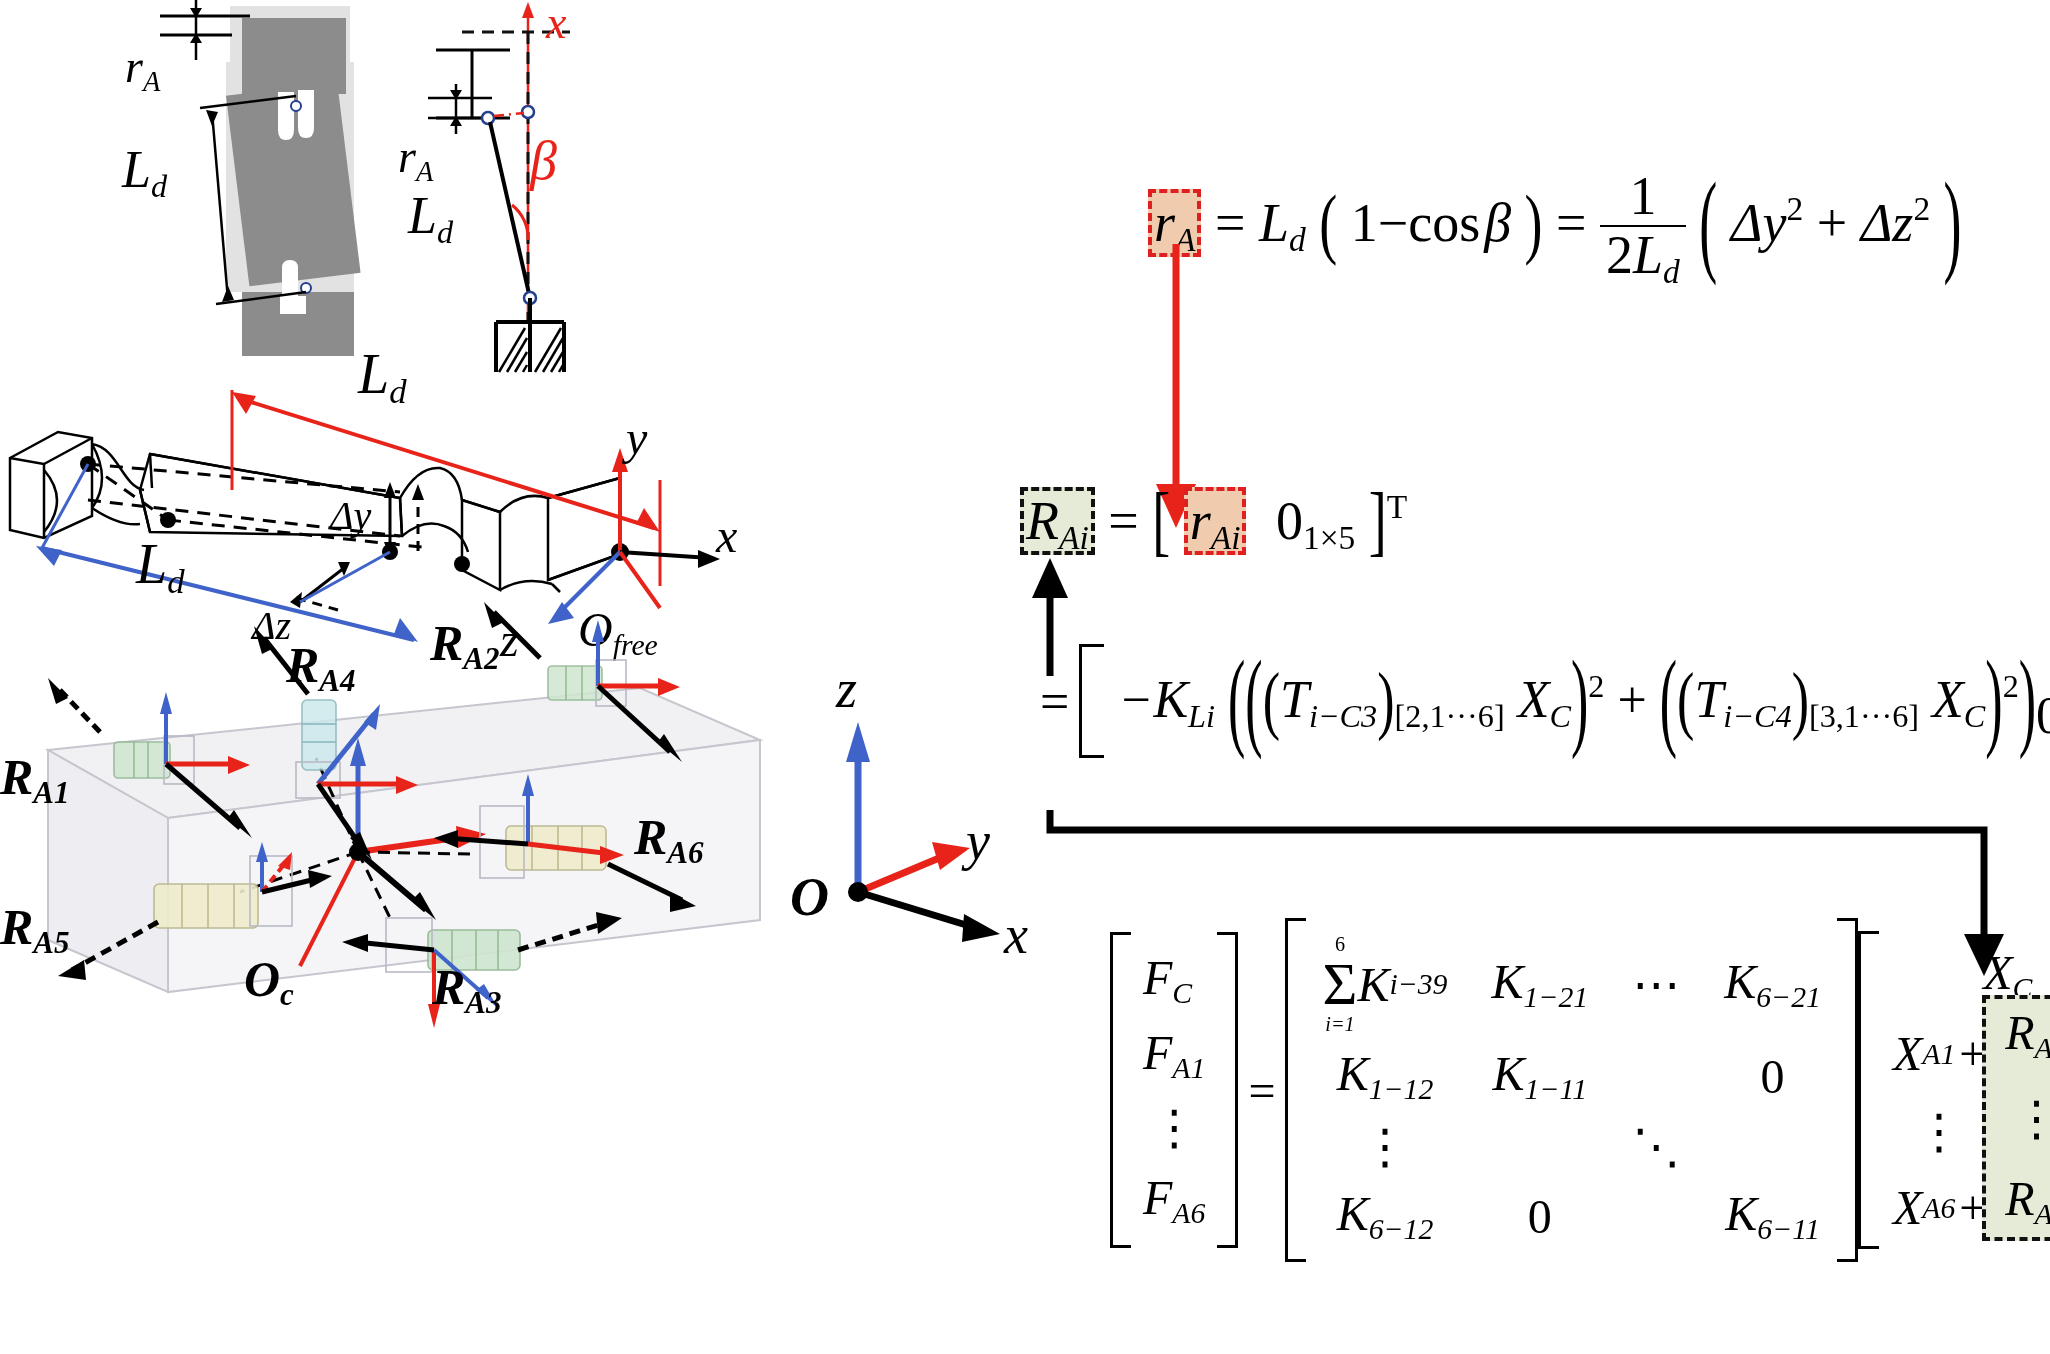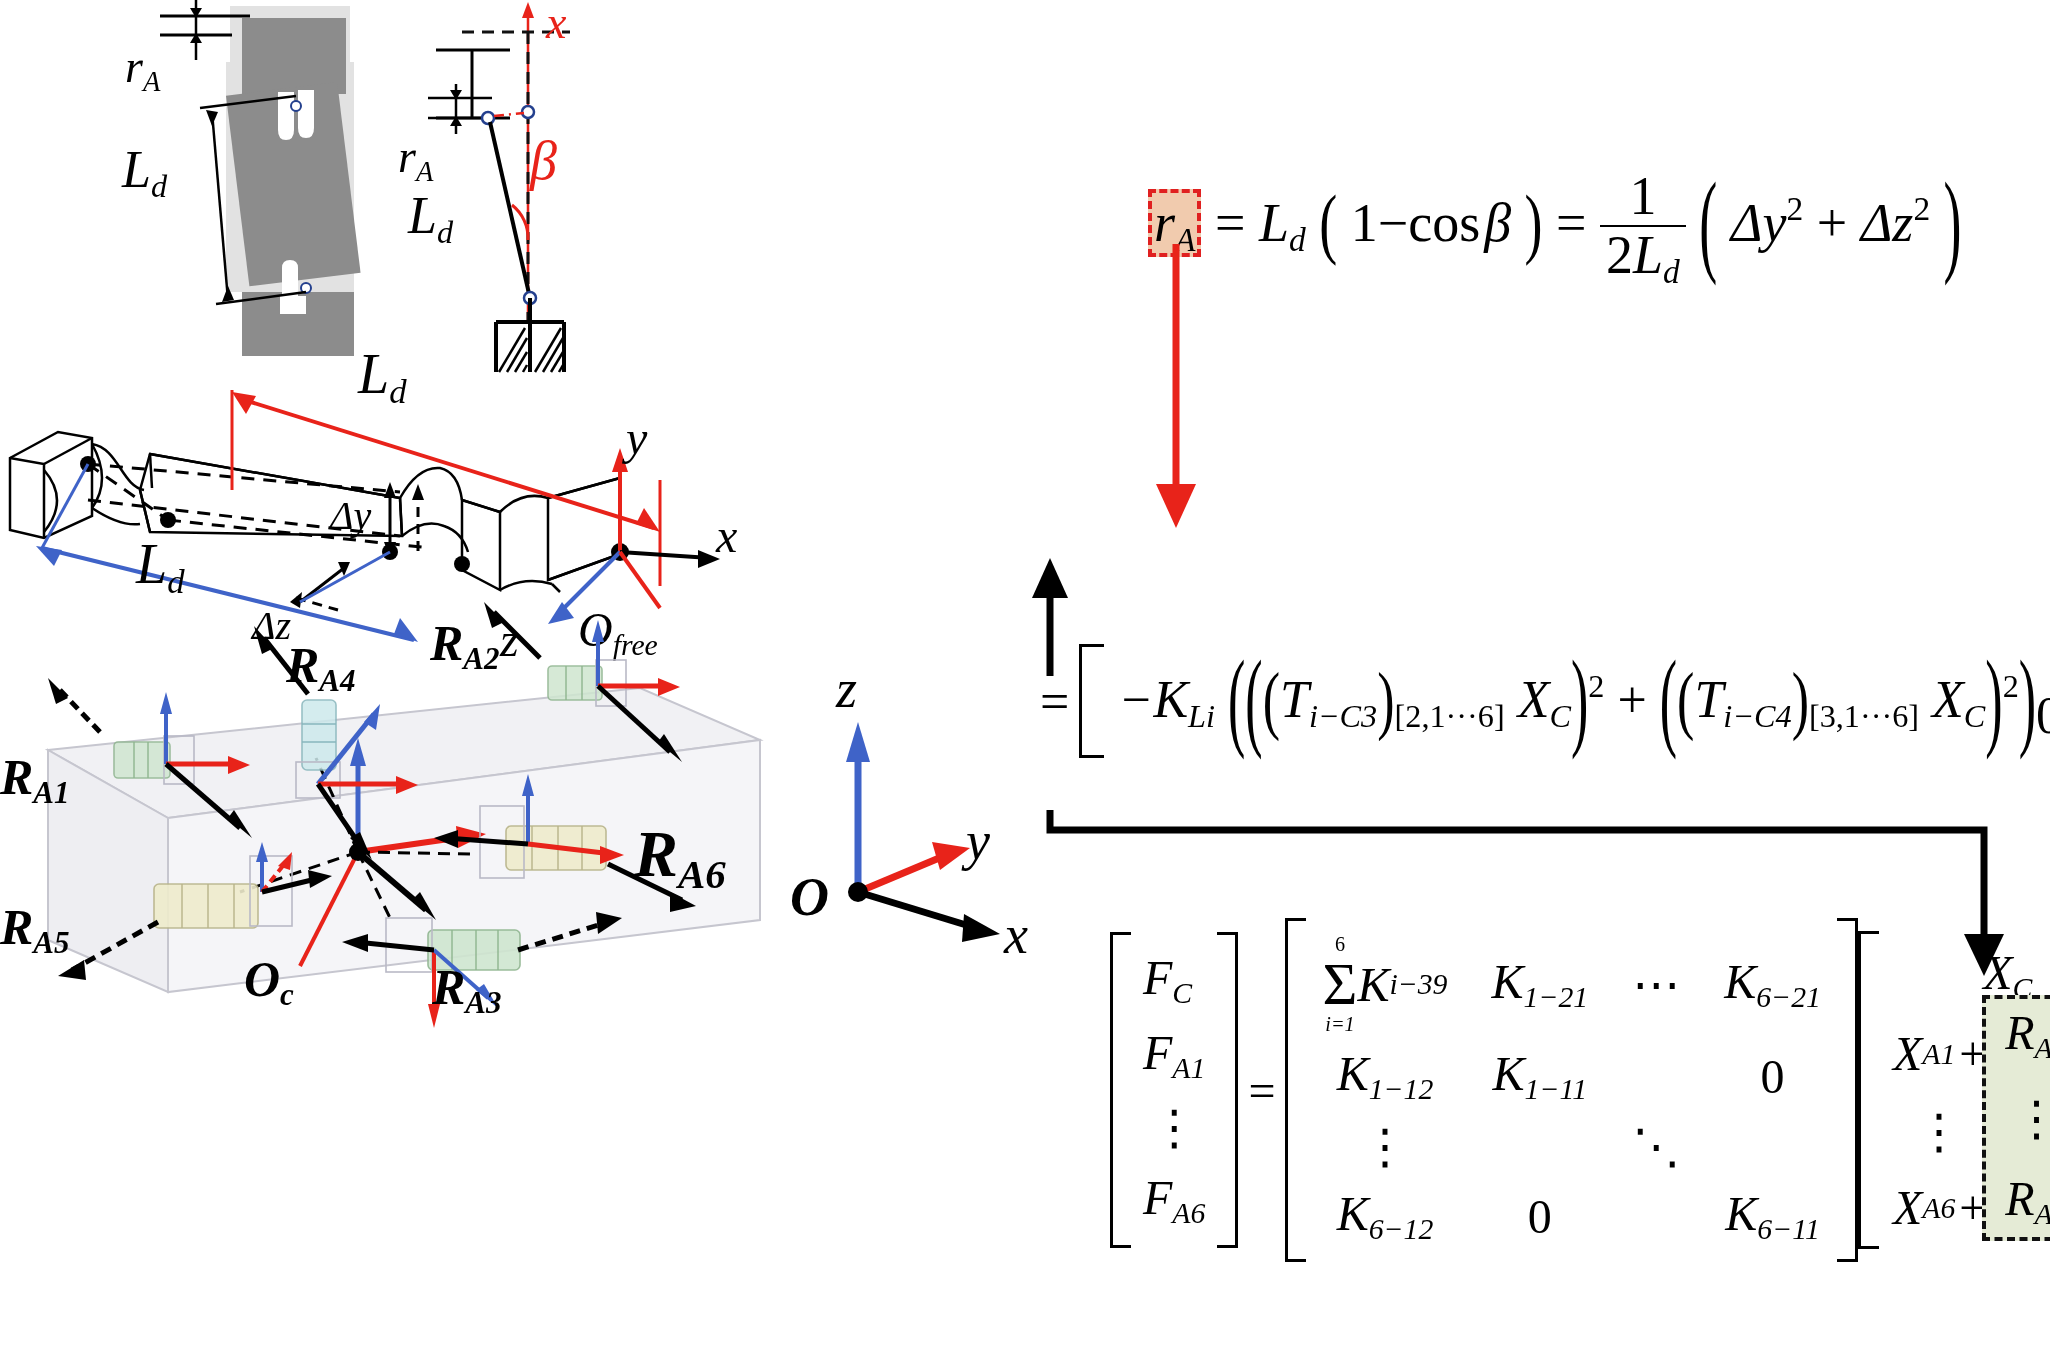--- a/index.html
+++ b/index.html
@@ -375,21 +375,21 @@
     </div>
     <div class="abs lbl" style="left:432px;top:318px;font-size:50px;">
       <span class="mb">R</span><span class="sub" style="font-weight:bold;">A3</span>
     </div>
     <div class="abs lbl" style="left:286px;top:-4px;font-size:50px;">
       <span class="mb">R</span><span class="sub" style="font-weight:bold;">A4</span>
     </div>
     <div class="abs lbl" style="left:0px;top:258px;font-size:50px;">
       <span class="mb">R</span><span class="sub" style="font-weight:bold;">A5</span>
     </div>
-    <div class="abs lbl" style="left:634px;top:176px;font-size:66px;">
+    <div class="abs lbl" style="left:634px;top:168px;font-size:50px;">
       <span class="mb">R</span><span class="sub" style="font-weight:bold;">A6</span>
     </div>
     <div class="abs lbl" style="left:244px;top:310px;font-size:50px;">
       <span class="mb">O</span><span class="sub" style="font-weight:bold;">c</span>
     </div>
   </div>
 
   <div class="abs" style="left:780px;top:670px;width:290px;height:300px;">
     <svg width="290" height="300" viewBox="0 0 290 300">
       <line x1="78" y1="222" x2="78" y2="68" stroke="#3f63c8" stroke-width="7"></line>
@@ -433,20 +433,28 @@
     <span class="bigparen">)</span>
   </div>
 
   <div class="abs" style="left:1150px;top:238px;width:80px;height:290px;">
     <svg width="80" height="290" viewBox="0 0 80 290">
       <line x1="26" y1="6" x2="26" y2="252" stroke="#e8231a" stroke-width="7"></line>
       <path d="M6 246 L26 290 L46 246 Z" fill="#e8231a"></path>
     </svg>
   </div>
 
+  <div class="abs eqwrap" style="left:1020px;top:488px;font-size:54px;">
+    <span class="hl-green"><span class="mi">R</span><span class="sub">Ai</span></span>
+    <span class="up">=</span>
+    <span class="paren">[</span>
+    <span class="hl-peach"><span class="mi">r</span><span class="sub">Ai</span></span>
+    <span style="padding-left:16px;" class="up">0</span><span class="subn">1×5</span>
+    <span class="paren">]</span><span class="sup mi">T</span>
+  </div>
 
   <div class="abs" style="left:1026px;top:558px;width:60px;height:120px;">
     <svg width="60" height="120" viewBox="0 0 60 120">
       <line x1="24" y1="118" x2="24" y2="36" stroke="#000" stroke-width="7"></line>
       <path d="M6 40 L24 0 L42 40 Z" fill="#000"></path>
     </svg>
   </div>
 
   <div class="abs" style="left:1040px;top:586px;width:990px;height:230px;">
     <div style="display:flex;align-items:center;height:100%;font-size:52px;">

